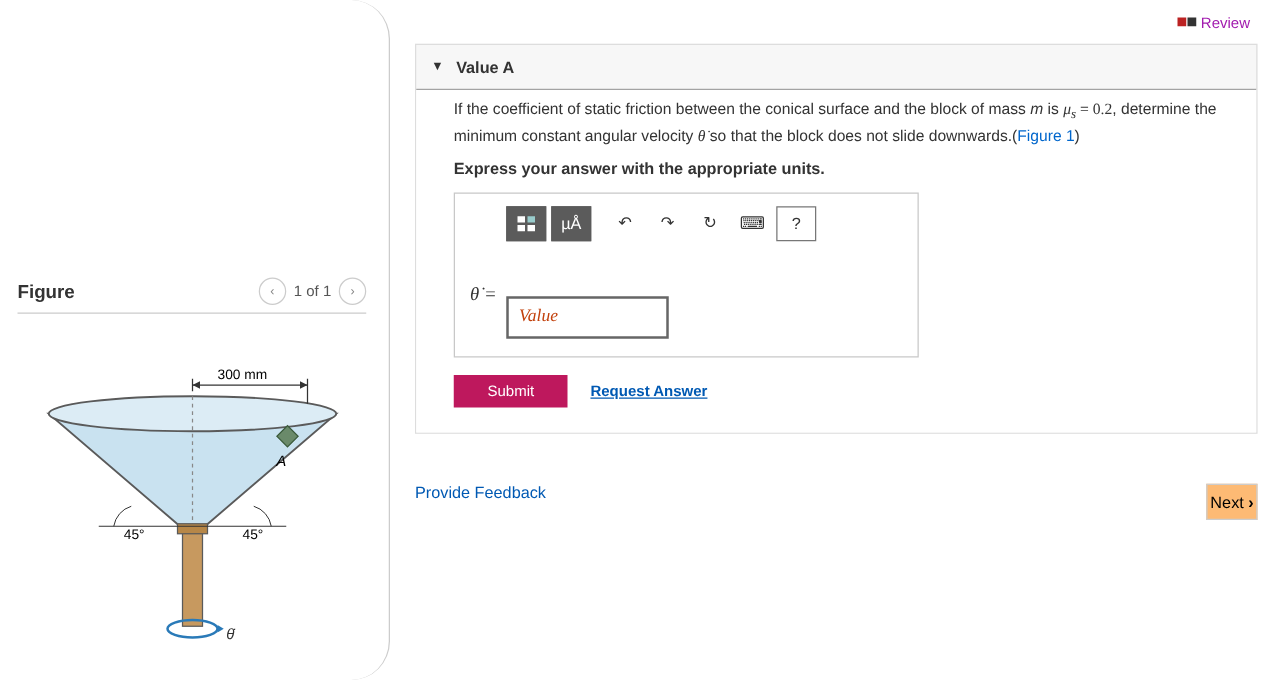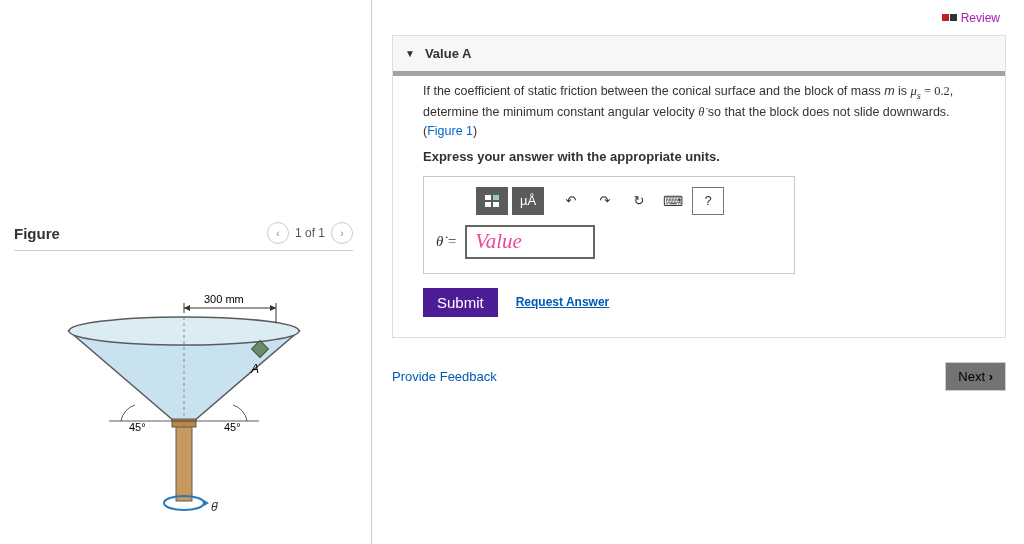--- a/index.html
+++ b/index.html
@@ -8,24 +8,25 @@
     font-size: 13px;
     color: #333;
     background: #fff;
   }
   .page {
     display: flex;
     width: 1024px;
     height: 544px;
   }
   .left {
-    width: 372px;
+    width: 312px;
     border-right: 1px solid #ccc;
     padding: 0 18px 0 14px;
     box-sizing: border-box;
+    border-radius: 31px;
   }
   .right {
     flex: 1;
     padding: 10px 18px 0 20px;
     box-sizing: border-box;
   }
   .figure-header {
     display: flex;
     align-items: center;
     justify-content: space-between;
@@ -98,21 +99,21 @@
     font-size: 13px;
     display:flex;
     align-items:center;
     gap:10px;
   }
   .part-header .tri {
     font-size:10px;
   }
   .part-body {
     padding: 6px 30px 20px 30px;
-    border-top: 5px solid #a3a3a3;
+    border-top: 1px solid #a3a3a3;
     background:#fff;
   }
   .prompt {
     line-height: 1.5;
     font-size: 12.5px;
   }
   .prompt a { color:#0066cc; text-decoration:none; }
   .instr {
     font-weight: bold;
     font-size: 13px;
@@ -120,23 +121,23 @@
   }
   .answer-box {
     border: 1px solid #c8c8c8;
     width: 346px;
     margin-top: 12px;
     padding: 10px 12px 14px 12px;
     background:#fff;
   }
   .toolbar {
     display: flex;
-    align-items: center;
+    align-items: flex-start;
     gap: 0;
-    margin-left: 40px;
+    margin-left: 29px;
     margin-bottom: 10px;
   }
   .tbtn {
     width: 30px; height: 26px;
     border:1px solid #777;
     display:flex;align-items:center;justify-content:center;
     font-size:13px;
     color:#333;
     background:#f3f3f3;
     cursor:pointer;
@@ -152,61 +153,63 @@
     font-size: 15px;
     white-space:nowrap;
   }
   .field {
     border:1px solid #888;
     height:30px;
     display:flex;align-items:center;
     padding:0 8px;
     font-family:"Times New Roman",serif;
     font-style:italic;
-    font-size:21px;
-    color:#ec4899;
+    font-size:14px;
+    color:#c2410c;
     background:#fff;
+    margin-top:34px;
   }
   .field.value { width:110px; border-width:2px; border-color:#666; }
   .field.units { width:90px; }
   .submit-row {
     margin-top: 14px;
     display:flex;
     align-items:center;
     gap:18px;
   }
   .submit-btn {
-    background:#4c1d95;
+    background:#be185d;
     color:#fff;
-    padding: 6px 14px;
-    font-size:15px;
+    padding: 6px 27px;
+    font-size:12px;
     border:none;
     cursor:pointer;
   }
   .req-link {
     color:#0059b3;
     font-size:12px;
     font-weight:bold;
   }
   .below {
     display:flex;
     justify-content:space-between;
     align-items:center;
     margin-top: 24px;
   }
   .feedback {
     color:#0059b3;
     font-size:13px;
   }
   .next-btn {
-    background:#737373;
+    background:#fdba74;
     border:1px solid #ccc;
-    padding:6px 12px;
+    padding:6px 2px;
     font-size:13px;
     cursor:pointer;
+    margin-top:16px;
   }
   .next-btn .ch { font-weight:bold; }
 </style>
 </head>
 <body>
 
 <div class="page">
   <div class="left">
     <div class="figure-header">
       <h3>Figure</h3>

